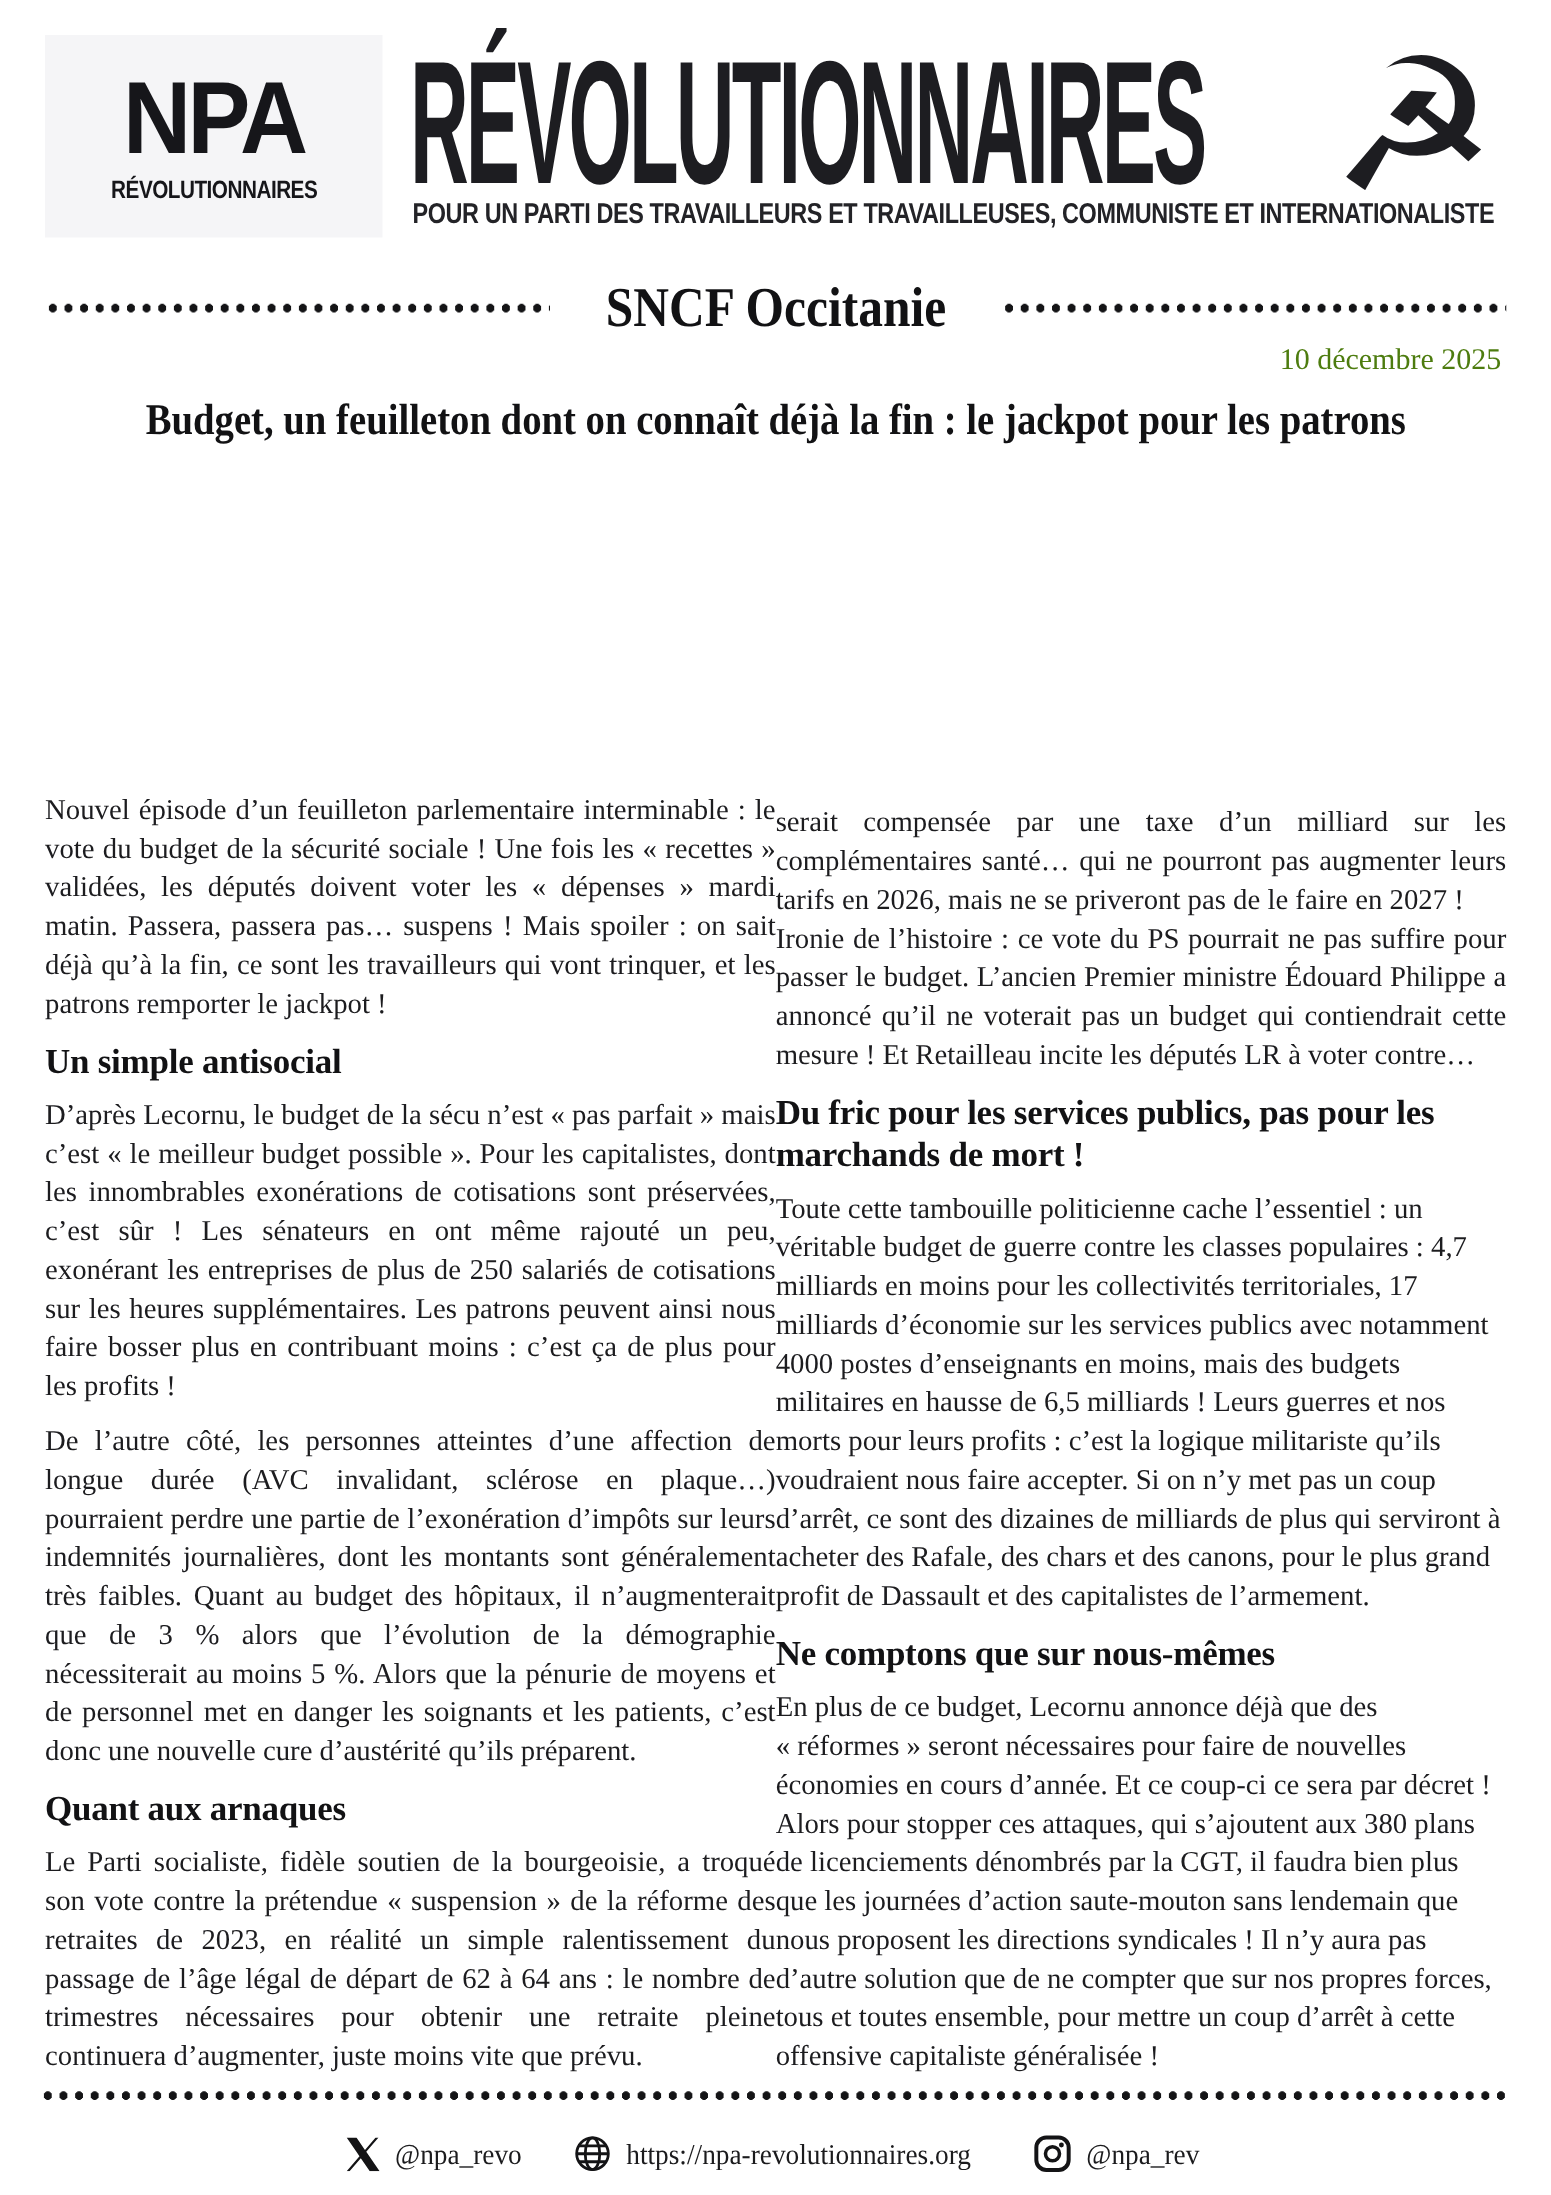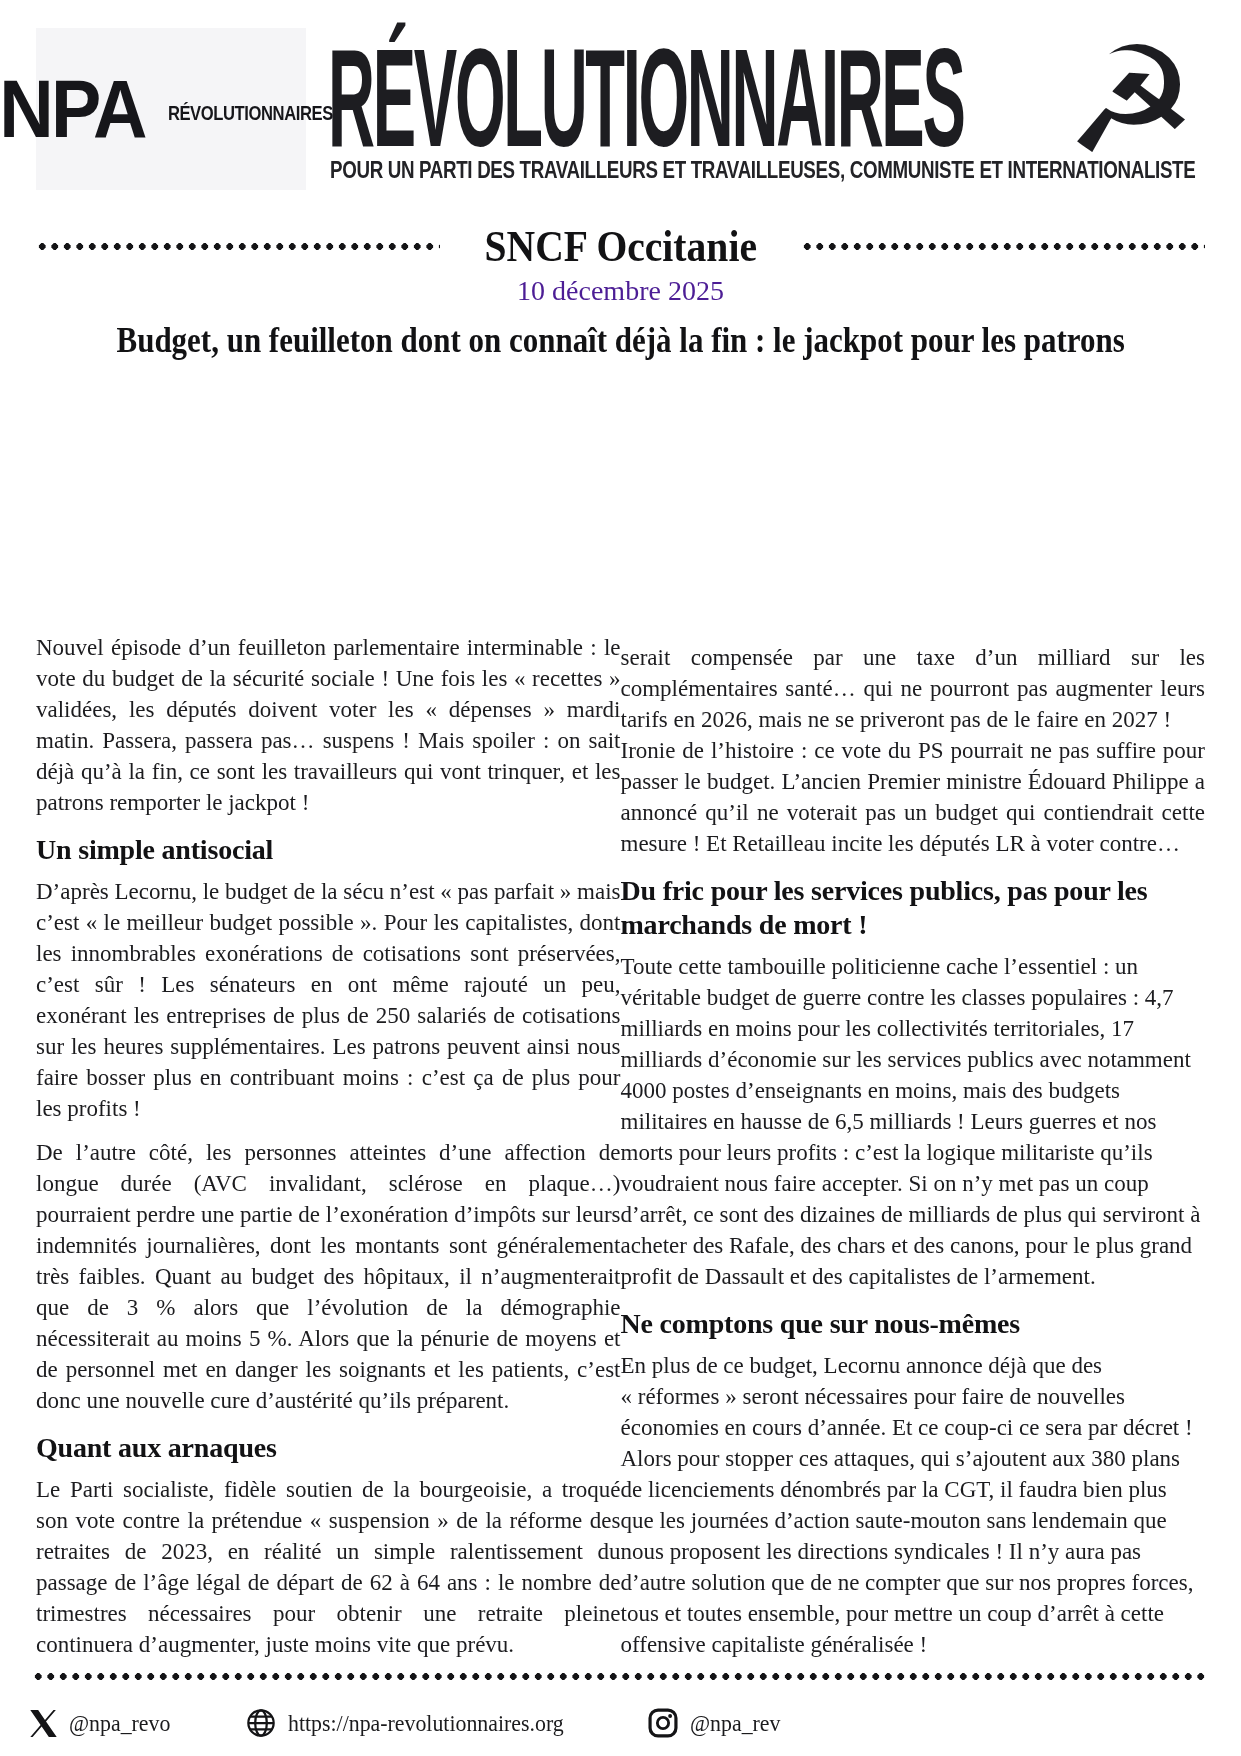--- a/index.html
+++ b/index.html
@@ -6,21 +6,21 @@
   .page{
     position:relative;width:1241px;height:1756px;margin:0 auto;
     background:#ffffff;color:#1b1b1d;overflow:hidden;
     display:flex;flex-direction:column;
     font-family:"Liberation Serif",serif;
   }
   
   .header{position:relative;height:208px;flex:0 0 auto;}
   .logo-box{
     position:absolute;left:36px;top:28px;width:270px;height:162px;
-    background:#f5f5f7;display:flex;
+    background:#f5f5f7;display:flex;flex-direction:column;
     align-items:center;justify-content:center;
   }
   .logo-acronym{
     font-family:"Liberation Sans",sans-serif;font-weight:900;
     font-size:82px;line-height:.95;letter-spacing:-3px;color:#16161a;
     transform:scaleX(.92);
   }
   .logo-sub{
     font-family:"Liberation Sans",sans-serif;font-weight:700;
     font-size:20px;line-height:1;letter-spacing:-.5px;color:#16161a;
@@ -49,21 +49,21 @@
     background-image:radial-gradient(circle closest-side,#141416 93%,transparent 100%);
     background-size:12.5px 7px;background-repeat:repeat-x;background-position:left center;
   }
   
   .banner{display:flex;align-items:center;gap:26px;margin:14px 36px 0;height:48px;}
   .banner .dots{flex:1;}
   .banner-title{
     font-weight:700;font-size:45px;line-height:1;white-space:nowrap;
     transform:scaleX(.88);color:#121214;
   }
-  .dateline{margin:4px 40px 0;text-align:center;font-size:28px;line-height:1.2;color:#4c1d95;}
+  .dateline{margin:4px 40px 0;text-align:right;font-size:24px;line-height:1.2;color:#4d7c0f;}
   
   .headline{text-align:center;margin:12px 0 4px;height:44px;}
   .headline span{
     display:inline-block;white-space:nowrap;font-weight:700;font-size:35px;
     line-height:1.2;transform:scaleX(.885);transform-origin:center;color:#121214;
   }
   
   .columns{display:flex;padding:8px 36px 0;flex:1 1 auto;align-items:flex-end;}
   .col{flex:1 1 0;font-size:23px;line-height:31px;color:#1c1c1f;}
   .col .p{margin:0 0 13px;text-align:justify;}
@@ -75,21 +75,21 @@
   }
   .col .h:first-child,.col .p:first-child{margin-top:0;}
   
   .footer{flex:0 0 auto;padding:0 30px 18px;margin-top:auto;}
   .footer .dots{margin:0 2px 16px;}
   .footer-message{text-align:center;height:32px;}
   .footer-message span{
     display:inline-block;white-space:nowrap;font-weight:700;font-size:23px;
     line-height:1.3;transform:scaleX(.94);color:#121214;
   }
-  .socials{display:flex;align-items:center;gap:70px;margin-top:28px;}
+  .socials{display:flex;justify-content:center;align-items:center;gap:36px;margin-top:28px;}
   .social{display:flex;align-items:center;gap:12px;}
   .social .icon{display:inline-flex;align-items:center;justify-content:center;}
   .social .icon svg{display:block;}
   .social-label{font-size:23px;line-height:1;transform:scaleX(.95);transform-origin:left center;color:#1b1b1d;white-space:nowrap;}
 </style>
 </head>
 <body>
 
 <div class="page">
 

